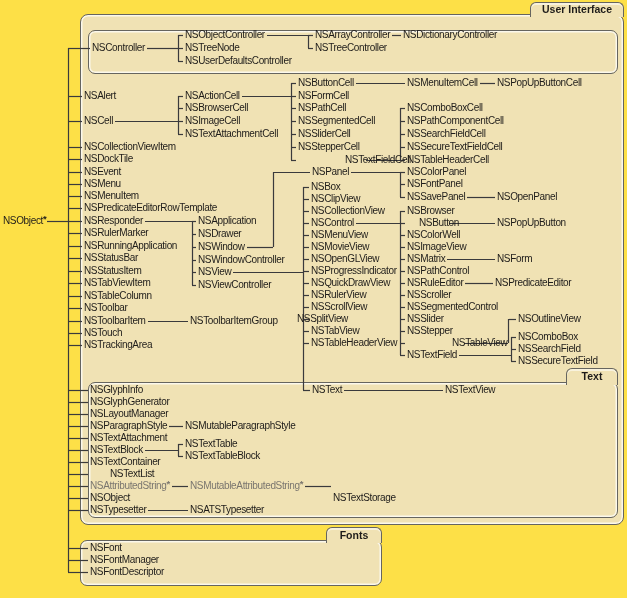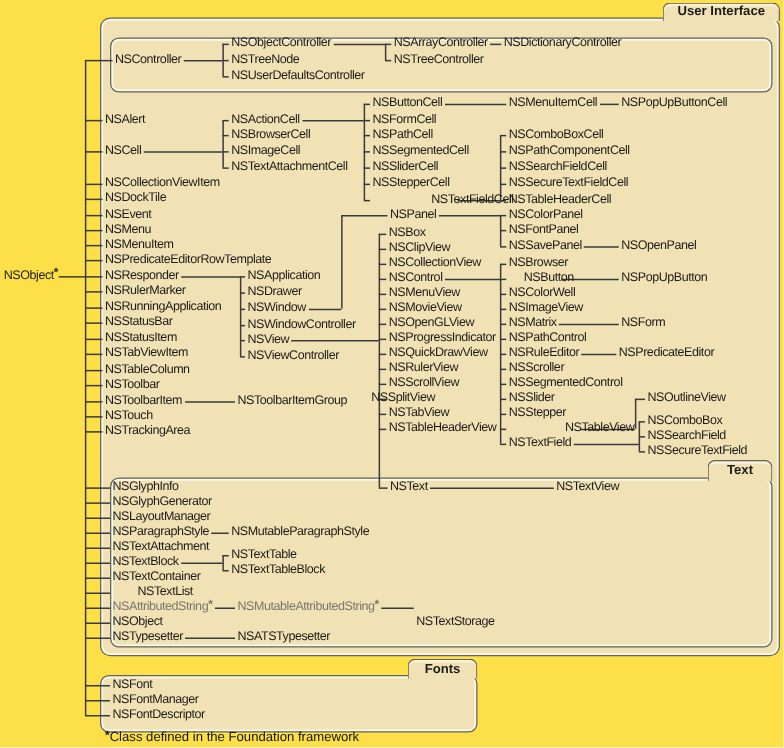--- a/index.html
+++ b/index.html
@@ -285,14 +285,13 @@
       <div class="lbl" style="left: 185px; top: 438px;">NSTextTable</div>
       <div class="lbl" style="left: 185px; top: 450px;">NSTextTableBlock</div>
       <div class="lbl gray" style="left: 190px; top: 480px;">NSMutableAttributedString<span class="star">*</span></div>
       <div class="lbl" style="left: 333px; top: 480px; margin-top: 12px;">NSTextStorage</div>
       <div class="lbl" style="left: 190px; top: 504px;">NSATSTypesetter</div>
       <div class="lbl" style="left: 90px; top: 542px;">NSFont</div>
       <div class="lbl" style="left: 90px; top: 554px;">NSFontManager</div>
       <div class="lbl" style="left: 90px; top: 566px;">NSFontDescriptor</div>
     </div>
 
-  <div id="footnote" style="left: 84px; top: 584px;"><span class="star">*</span><span>Class defined in the Foundation framework</span></div>
 </div>
 
 </body></html>

